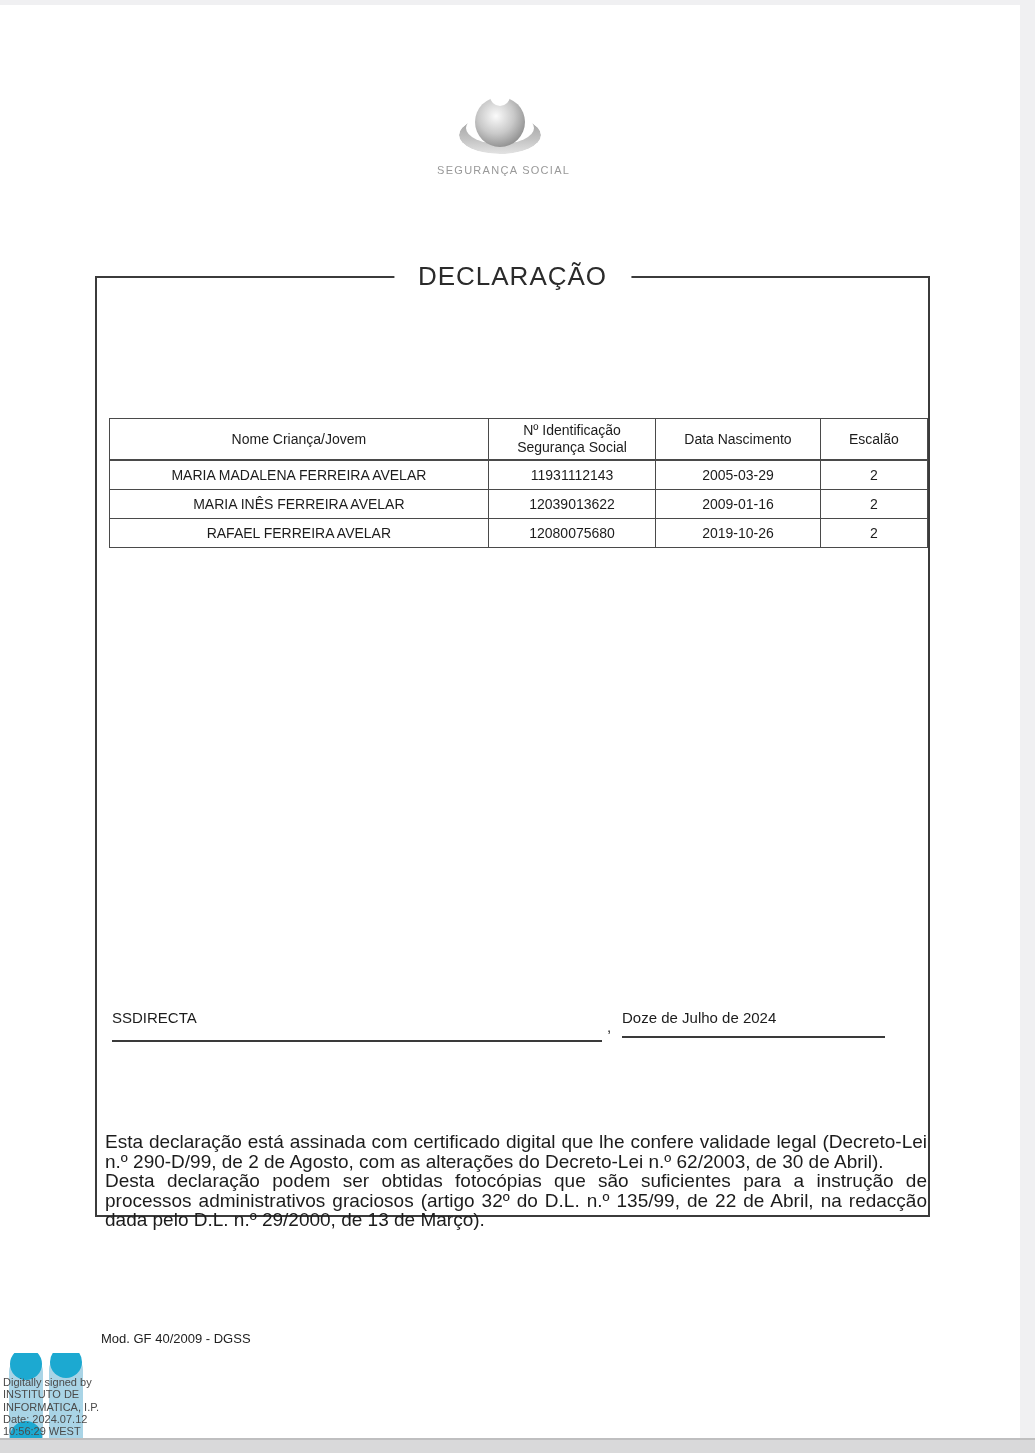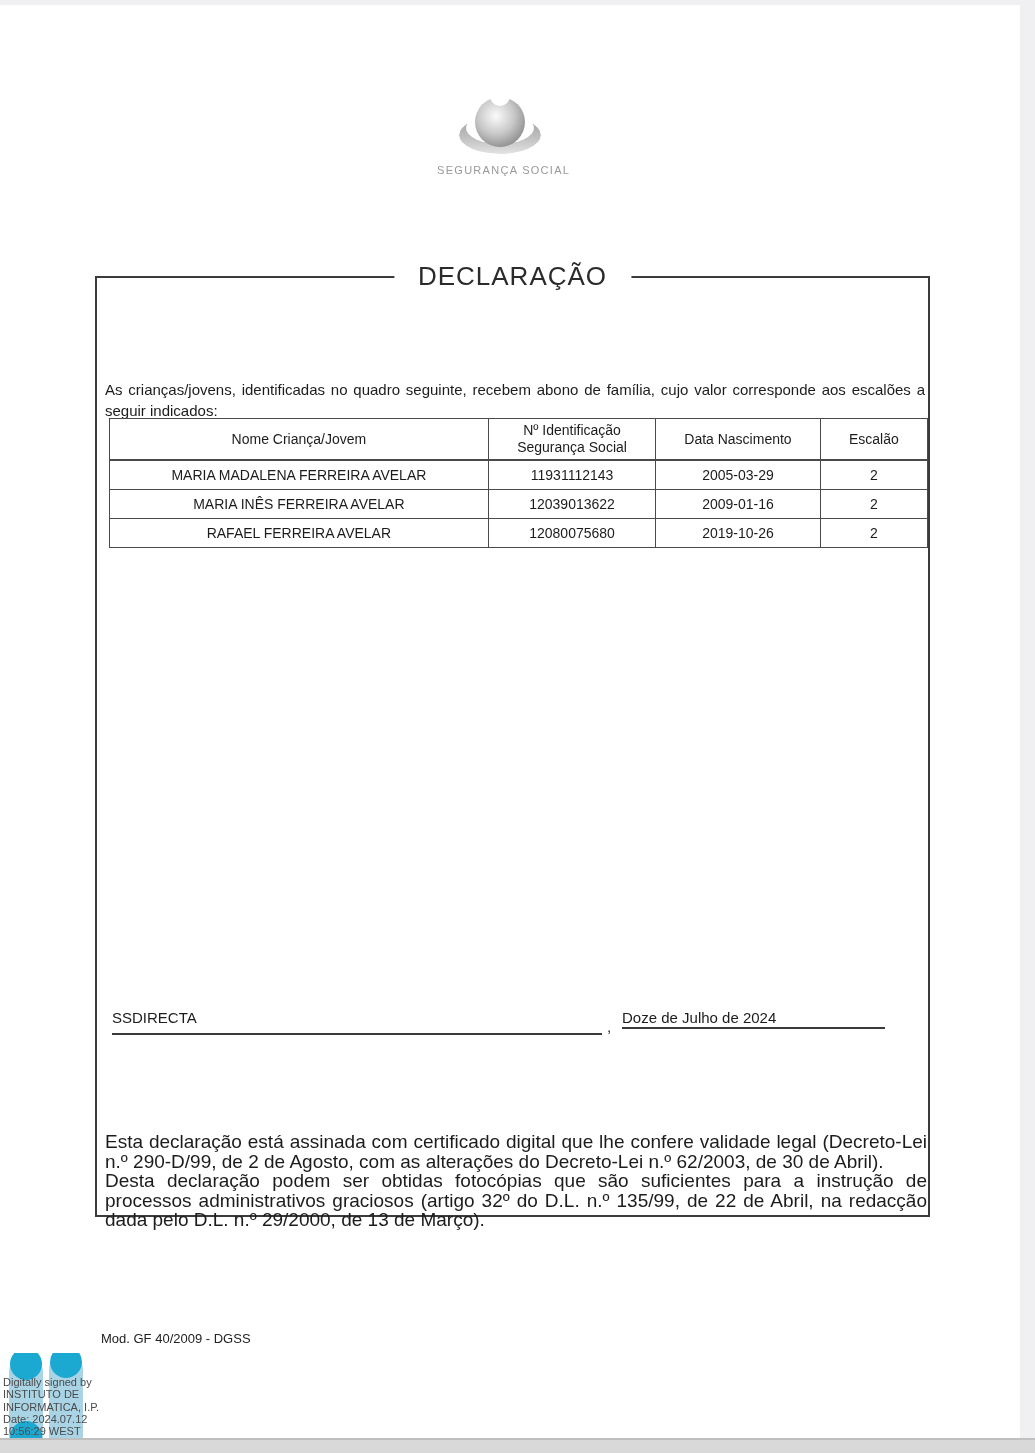--- a/index.html
+++ b/index.html
@@ -34,24 +34,24 @@
   .decl-table { position: absolute; left: 12px; top: 140px; border-collapse: collapse; table-layout: fixed; }
   .decl-table th, .decl-table td { border: 1px solid #4a4a4a; text-align: center; vertical-align: middle; padding: 0 4px; }
   .decl-table th { font-weight: normal; font-size: 14px; height: 40px; line-height: 17px; white-space: pre-line; border-bottom-width: 2px; }
   .decl-table td { font-size: 14px; height: 28px; }
   .col-name  { width: 379px; }
   .col-id    { width: 161px; }
   .col-birth { width: 158px; }
   .col-level { width: 100px; }
 
   .sig-issuer { position: absolute; left: 15px; top: 731px; width: 490px;
-                border-bottom: 2px solid #3a3a3a; font-size: 15px; padding-bottom: 7px; box-sizing: border-box; }
+                border-bottom: 2px solid #3a3a3a; font-size: 15px; padding-bottom: 14px; box-sizing: border-box; }
   .sig-comma  { position: absolute; left: 510px; top: 740px; font-size: 15px; }
   .sig-date   { position: absolute; left: 525px; top: 731px; width: 263px;
-                border-bottom: 2px solid #3a3a3a; font-size: 15px; padding-bottom: 1px; box-sizing: border-box; }
+                border-bottom: 2px solid #3a3a3a; font-size: 15px; padding-bottom: 10px; box-sizing: border-box; }
 
   .legal { position: absolute; left: 8px; top: 854px; width: 822px;
            font-size: 19px; line-height: 19.5px; text-align: justify; }
   .legal p { margin: 0; }
 
   .mod-line { position: absolute; left: 101px; top: 1331px; font-size: 13px; color: #222222; }
 
   
   .stamp-svg  { position: absolute; left: 8px; top: 1353px; z-index: 2; }
   .stamp-text { position: absolute; left: 3px; top: 1376px; z-index: 3; width: 120px;
@@ -88,21 +88,20 @@
     </defs>
     <ellipse cx="50" cy="40" rx="41" ry="19" fill="url(#bowlGrad)" mask="url(#bowlMask)"></ellipse>
     <circle cx="50" cy="27" r="25" fill="url(#sphereGrad)" mask="url(#sphereMask)"></circle>
   </svg>
   <span class="logo-brand">SEGURANÇA SOCIAL</span>
 </div>
 
 <div class="decl-box">
   <div class="decl-title">DECLARAÇÃO</div>
 
-  <p class="intro">As crianças/jovens, identificadas no quadro seguinte, recebem abono de família, cujo valor corresponde aos escalões a seguir indicados:</p>
 
   <table class="decl-table">
     <thead>
       <tr>
         <th class="col-name">Nome Criança/Jovem</th>
         <th class="col-id">Nº Identificação
 Segurança Social</th>
         <th class="col-birth">Data Nascimento</th>
         <th class="col-level">Escalão</th>
       </tr>

